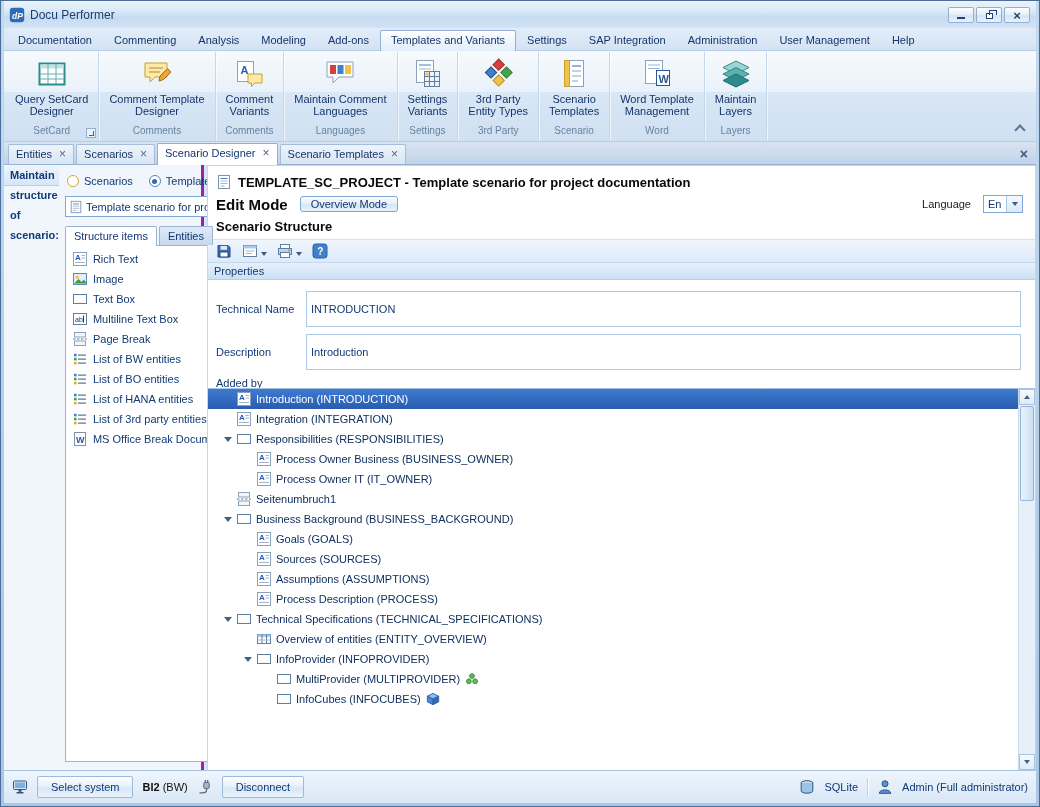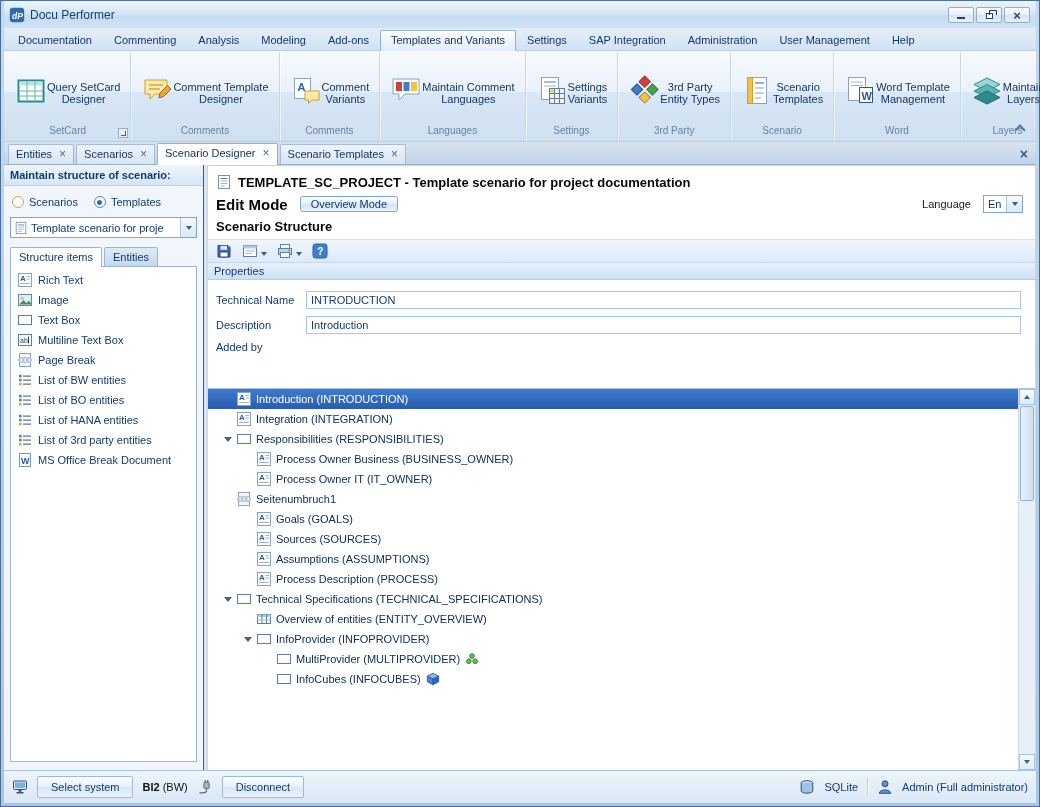--- a/index.html
+++ b/index.html
@@ -29,21 +29,21 @@
     border-radius:2px 2px 0 0;white-space:nowrap}
   .mtab.active{background:linear-gradient(#fefefe,#eef5fc 50%,#e2eefa);border-color:#8fb0d9;z-index:3;
     margin-bottom:-1px;padding-bottom:5px}
 
   
   .ribbon{height:92px;position:relative;display:flex;align-items:stretch;
     background:linear-gradient(#f7fafd,#e9f1fa 45%,#d9e7f6 46%,#cfe0f2);
     border-top:1px solid #b7cde6;border-bottom:1px solid #b7cde6;padding:1px 1px 0}
   .rgroup{position:relative;display:flex;flex-direction:column;border-right:1px solid #c5d7eb;
     box-shadow:1px 0 0 rgba(255,255,255,.6);padding:0 1px}
-  .rbtn{flex:1;display:flex;align-items:center;padding:6px 9px 1px;border-radius:3px}
+  .rbtn{flex:1;display:flex;flex-direction:column;align-items:center;padding:6px 9px 1px;border-radius:3px}
   .rlbl{margin-top:3px;text-align:center;font-size:11px;line-height:12px;color:#15356a;display:flex;flex-direction:column;white-space:nowrap}
   .rcap{height:16px;text-align:center;font-size:10px;color:#68839f;padding-bottom:2px}
   .launcher{position:absolute;right:2px;bottom:3px;width:10px;height:10px;border:1px solid #93aecf;background:#eaf2fb}
   .launcher::before{content:"";position:absolute;right:1.5px;bottom:1.5px;width:3.5px;height:3.5px;
     border-right:1.5px solid #44617f;border-bottom:1.5px solid #44617f}
   .ribbon-collapse{position:absolute;right:9px;bottom:7px;width:14px;height:12px}
   .ribbon-collapse::before{content:"";display:block;width:6px;height:6px;border-left:2px solid #5a7699;
     border-top:2px solid #5a7699;transform:rotate(45deg);margin:4px auto 0}
 
   
@@ -53,22 +53,22 @@
     background:linear-gradient(#eef4fb,#d8e5f4);border:1px solid #a3bcd9;border-bottom:none;
     border-radius:2px 2px 0 0;white-space:nowrap}
   .dtab.active{background:#fff;margin-bottom:-1px;padding-bottom:6px;border-color:#8fb0d9;z-index:2}
   .x::before{content:"\00D7";font-size:12px;color:#53688b;line-height:1}
   .strip-close{position:absolute;right:8px;top:3px}
   .strip-close::before{content:"\00D7";font-size:14px;font-weight:bold;color:#3c5a82}
 
   
   .content-row{flex:1;display:flex;background:#d7e5f4;min-height:0}
 
-  .left-panel{width:200px;display:flex;flex-direction:column;background:#f0f6fc;
-    border-right:1px solid #a21caf;margin-right:3px}
+  .left-panel{width:200px;display:flex;flex-direction:row;background:#f0f6fc;
+    border-right:3px solid #a21caf;margin-right:3px}
   .lp-header{height:21px;line-height:20px;padding-left:6px;font-size:11px;font-weight:bold;color:#123a75;
     background:linear-gradient(#eef5fd,#d6e6f7);border-bottom:1px solid #b7cde6}
   .lp-body{flex:1;display:flex;flex-direction:column;padding:5px 6px 8px;min-height:0}
   .radios{display:flex;gap:16px;padding:5px 2px 9px}
   .radio{display:flex;align-items:center;gap:5px;font-size:11px;color:#123a75}
   .rdot{width:12px;height:12px;border-radius:50%;background:#fff;border:1px solid #d9a441;position:relative;flex:0 0 12px}
   .radio.selected .rdot{border-color:#5583b8}
   .radio.selected .rdot::after{content:"";position:absolute;inset:2.5px;border-radius:50%;background:#2f6ab5}
   .combo{display:flex;align-items:center;height:21px;border:1px solid #7fa6d4;background:#fff;padding-left:3px;gap:3px}
   .combo-text{flex:1;font-size:11px;color:#123a75;white-space:nowrap;overflow:hidden}
@@ -95,21 +95,21 @@
   .combo.lang{height:18px;width:40px;padding-left:4px}
   .section-title{font-size:13px;font-weight:bold;color:#090909;padding:3px 8px 5px}
   .toolbar{height:24px;display:flex;align-items: center;gap:4px;padding:0 5px;
     background:linear-gradient(#f1f6fc,#dcebfa);border-top:1px solid #d4e2f1;border-bottom:1px solid #c3d7ec}
   .tbtn{display:flex;align-items:center;gap:3px;height:20px;padding:0 3px;border-radius:2px}
   .props-header{height:17px;line-height:16px;font-size:11px;color:#123a75;padding-left:6px;
     background:linear-gradient(#e6f0fb,#cce0f4);border-bottom:1px solid #b7cde6}
   .props-body{height:108px;padding:11px 14px 0 8px}
   .prow{display:flex;align-items:center;margin-bottom:7px}
   .plabel{flex:0 0 90px;font-size:11px;color:#123a75}
-  .pinput{flex:1;height:18px;border:1px solid #abc7e3;font-size:11px;color:#123a75;padding:0 4px;font-family:inherit;background:#fff}
+  .pinput{flex:1;height:36px;border:1px solid #abc7e3;font-size:11px;color:#123a75;padding:0 4px;font-family:inherit;background:#fff}
 
   .treewrap{flex:1;position:relative;border-top:1px solid #a9c2de;min-height:0;background:#fff}
   .tree{position:absolute;inset:0 17px 0 0;overflow:hidden}
   .trow{height:20px;display:flex;align-items:center}
   .expander{flex:0 0 16px;display:flex;justify-content:center}
   .expander::before{content:"";border-left:4px solid transparent;border-right:4px solid transparent;border-top:5px solid #44617f}
   .expander.noexp::before{display:none}
   .ticon{flex:0 0 16px;margin-right:4px}
   .tlabel{font-size:11px;color:#0f3060;white-space:nowrap}
   .trow.selected{background:linear-gradient(#3d7bd0,#2a5cb0)}
@@ -716,20 +716,28 @@
               </svg>
               <span class="tlabel">Process Owner IT (IT_OWNER)</span>
 
             </div>
             <div class="trow" style="padding-left: 12px;">
               <span class="expander noexp"></span>
               <svg class="ic16 ticon">
                 <use href="#ic-pagebreak"></use>
               </svg>
               <span class="tlabel">Seitenumbruch1</span>
+
+            </div>
+            <div class="trow" style="padding-left: 12px;">
+              <span class="expander"></span>
+              <svg class="ic16 ticon">
+                <use href="#ic-textbox"></use>
+              </svg>
+              <span class="tlabel">Business Background (BUSINESS_BACKGROUND)</span>
 
             </div>
             <div class="trow" style="padding-left: 32px;">
               <span class="expander noexp"></span>
               <svg class="ic16 ticon">
                 <use href="#ic-richtext"></use>
               </svg>
               <span class="tlabel">Goals (GOALS)</span>
 
             </div>

